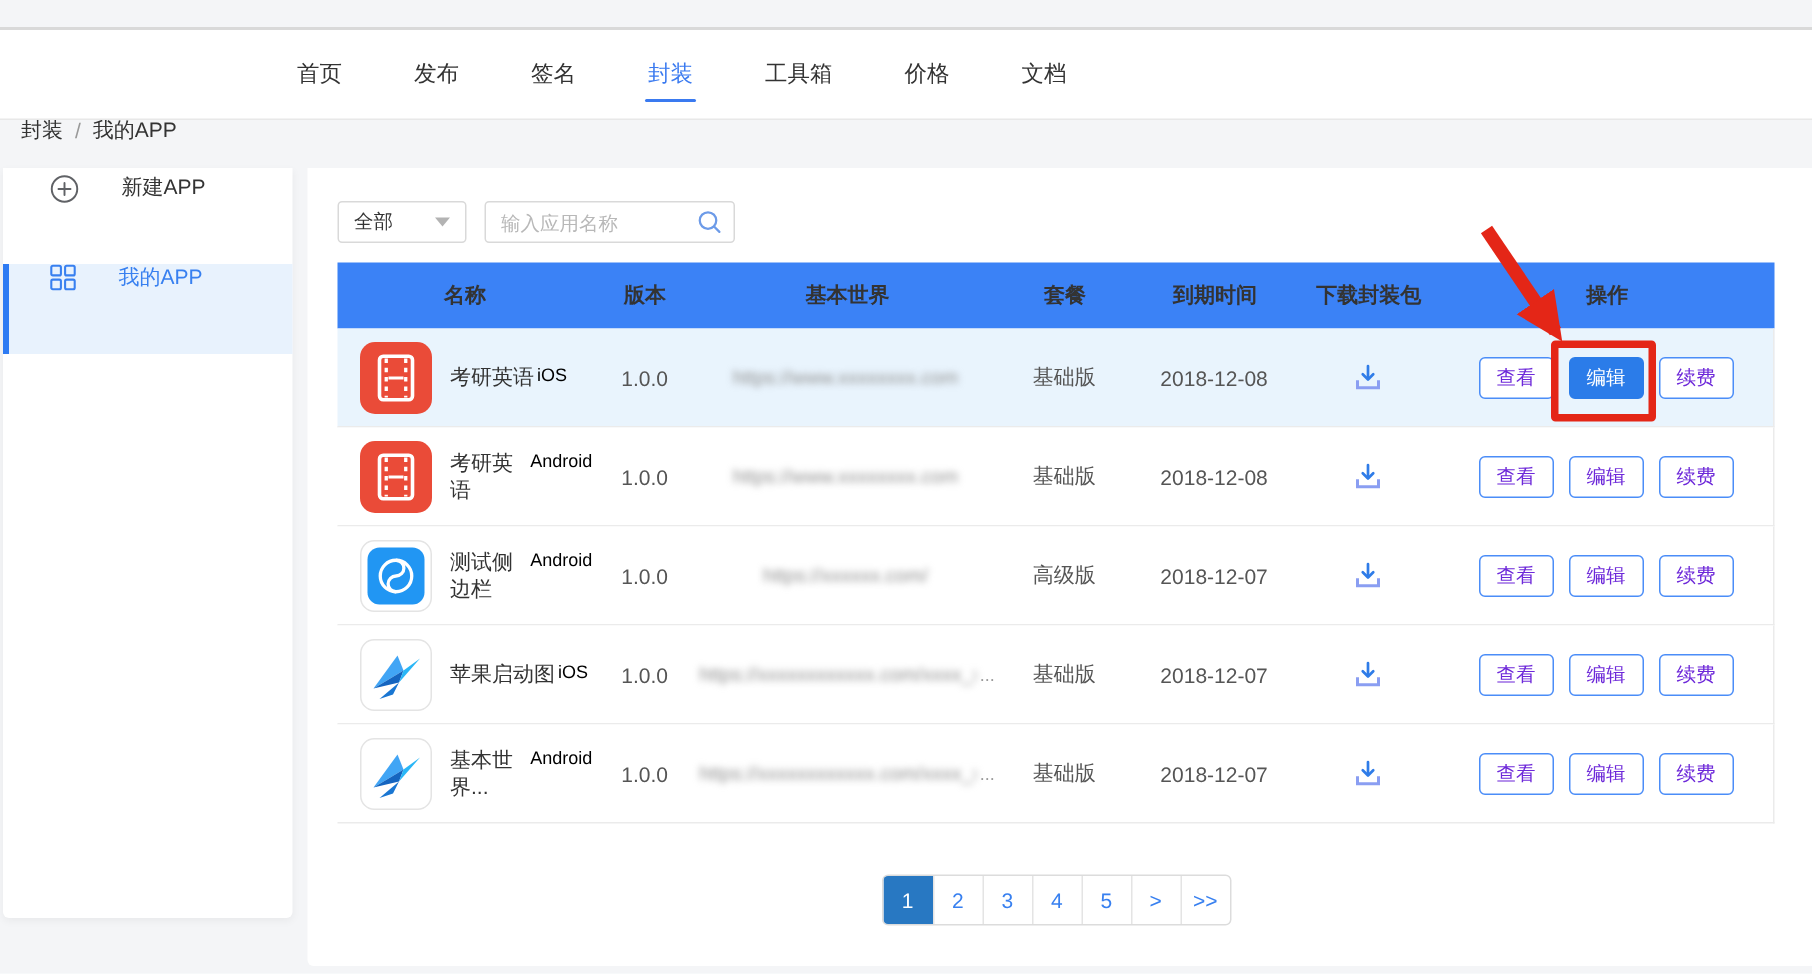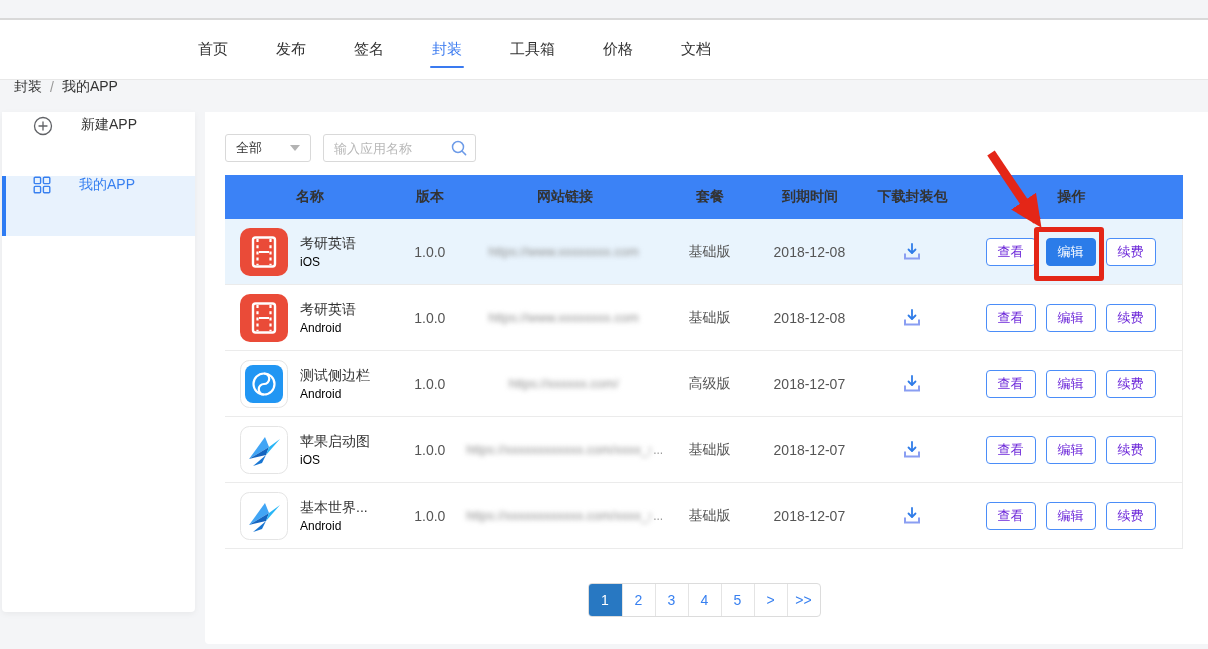--- a/index.html
+++ b/index.html
@@ -33,39 +33,39 @@
 
   
   .main { position:absolute; left:205px; top:112px; width:1003px; height:532px; background:#fff;
           border-radius:0 0 0 4px; z-index:1; }
   .filterbar { display:flex; align-items:center; margin:22px 0 0 20px; gap:12px; }
   .select { width:86px; height:28px; border:1px solid #d9d9d9; border-radius:3px; background:#fff;
             display:flex; align-items:center; justify-content:space-between; padding:0 10px;
             font-size:13px; color:#333; cursor:pointer; }
   .caret { width:0; height:0; border-left:5px solid transparent; border-right:5px solid transparent;
            border-top:6px solid #b3b3b3; }
-  .searchbox { position:relative; width:153px; height:28px; }
+  .searchbox { position:relative; width:167px; height:28px; }
   .searchbox input { width:100%; height:100%; border:1px solid #d9d9d9; border-radius:3px;
                      padding:0 30px 0 10px; font-size:13px; color:#333; outline:none;
                      font-family:inherit; }
   .searchbox input::placeholder { color:#b8b8b8; }
   .search-ic { position:absolute; right:8px; top:5px; cursor:pointer; }
 
   
   .table { margin:13px 0 0 20px; width:958px; }
   .thead { display:flex; height:44px; background:#3b82f6; align-items:center; font-size:14px;
            font-weight:bold; color:#333; }
   .th { text-align:center; }
   .w0{width:170px}.w1{width:70px}.w2{width:200px}.w3{width:90px}.w4{width:110px}.w5{width:95px}.w6{width:223px}
   .trow { display:flex; align-items:center; height:66px; border-bottom:1px solid #ebebeb;
           border-right:1px solid #ebebeb; background:#fff; font-size:14px; color:#555; }
   .trow.hl { background:#e9f4fd; }
   .cell { display:flex; align-items:center; justify-content:center; }
   .c-name { justify-content:flex-start; padding-left:15px; gap:12px; }
-  .name-block { display:flex; flex-direction:column; gap:2px; }
+  .name-block { display:flex; flex-direction:row; gap:2px; }
   .app-name { color:#333; font-size:14px; }
   .app-platform { color:#000000; font-size:12px; }
   .app-icon { width:48px; height:48px; }
   .app-icon svg { display:none; width:48px; height:48px; }
   .blurred { filter:blur(2.5px); color:#8f8f8f; font-size:13px; max-width:185px;
              overflow:hidden; white-space:nowrap; }
   .url-suffix { color:#9a9a9a; font-size:12px; margin-left:2px; }
   .dl { cursor:pointer; display:flex; }
   .btn { height:28px; min-width:46px; padding:0 11px; border:1px solid #4b8df8; border-radius:4px;
          background:#fff; color:#6d28d9; font-size:13px; cursor:pointer; font-family:inherit; }
@@ -172,21 +172,21 @@
         </span>
       </div>
     </div>
 
     <div class="table">
       <div class="thead" id="thead">
   <div class="th w0">名称</div>
 
   <div class="th w1">版本</div>
 
-  <div class="th w2">网站链接</div>
+  <div class="th w2">基本世界</div>
 
   <div class="th w3">套餐</div>
 
   <div class="th w4">到期时间</div>
 
   <div class="th w5">下载封装包</div>
 
   <div class="th w6">操作</div>
 </div>
       <div id="tbody">

